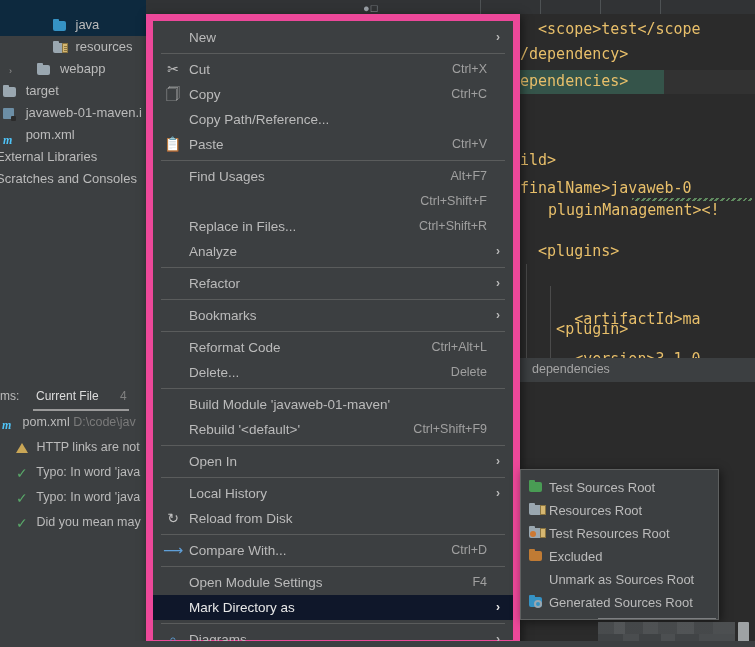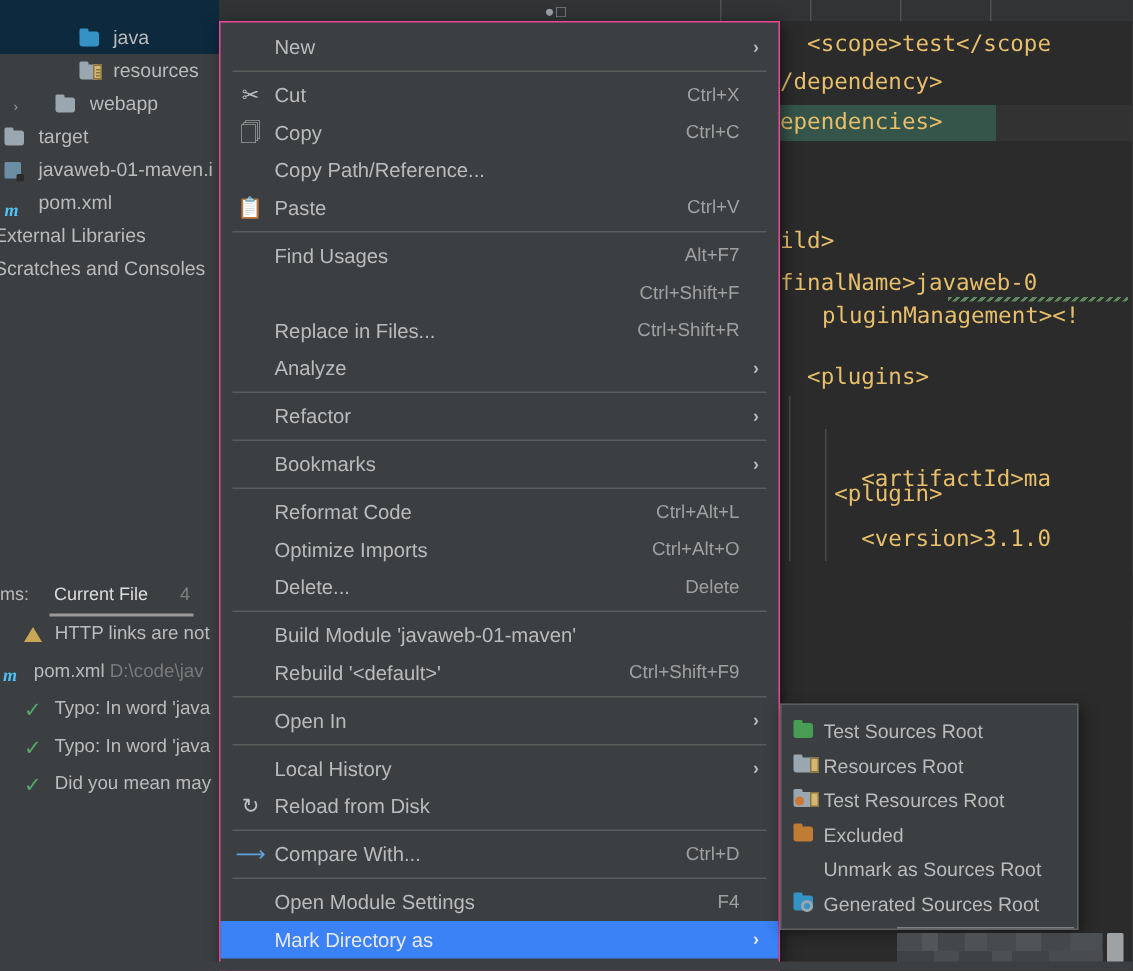--- a/index.html
+++ b/index.html
@@ -65,29 +65,29 @@
   .hl-box{position:absolute;background:#323232;}
   .guide{position:absolute;width:1px;background:#4b4b4b;}
   .squig{position:absolute;height:3px;background:repeating-linear-gradient(135deg,#5f8a5f 0 2px,transparent 2px 4px);}
   .breadcrumb{position:absolute;left:520px;top:358px;width:235px;height:24px;background:#3c3f41;}
   .breadcrumb span{position:absolute;left:12px;top:4px;font-size:12.5px;color:#a5a5a5;font-family:"Liberation Sans",sans-serif;}
   .editor-gutter-strip{position:absolute;left:520px;top:382px;width:235px;height:32px;background:#2b2b2b;}
 
   
   .ctxmenu{
     position:absolute;left:146px;top:14px;width:374px;height:633px;
-    background:#3c3f41;border:1px solid #ec4899;box-sizing:border-box;
+    background:#3c3f41;border:7px solid #ec4899;box-sizing:border-box;
     box-shadow:2px 2px 9px rgba(0,0,0,.5);
   }
   .mi{position:relative;height:25px;line-height:25px;white-space:nowrap;cursor:default;}
   .mi .micon{position:absolute;left:10px;top:0;width:20px;height:25px;}
   .mi .mlabel{position:absolute;left:36px;top:0;color:#bbbbbb;font-size:13.5px;}
   .mi .mkey{position:absolute;right:26px;top:0;color:#a0a0a0;font-size:12.5px;}
   .mi .marrow{position:absolute;right:13px;top:0;color:#b9b9b9;font-size:12px;font-weight:bold;}
-  .mi.sel{background:#3b82f6;}
+  .mi.sel{background:#0f172a;}
   .mi.sel .mlabel,.mi.sel .mkey,.mi.sel .marrow{color:#e8e8e8;}
   .msep{height:1px;background:#5a5c5c;margin:3px 8px 3px 8px;}
 
   
   .g{position:absolute;left:0;top:0;width:20px;height:25px;line-height:25px;text-align:center;color:#c0c0c0;font-size:14px;}
   .g.blue{color:#5f9fd8;}
 
   
   .submenu{
     position:absolute;left:520px;top:469px;width:199px;height:151px;
@@ -186,29 +186,29 @@
   </div>
 
   <div class="problems">
     <div class="prob-head">
       <span class="lab">ms:</span>
       <span class="tab">Current File</span>
       <span class="cnt">4</span>
       <span class="underline"></span>
     </div>
 
-    <div class="prob-row" style="padding-left:16px">
-      <span class="pico"><span class="warn-tri"></span></span>
-      <span>HTTP links are not</span>
-    </div>
-
     <div class="prob-row">
       <span class="pico"><span class="mxml" style="position:relative;left:0;top:1px;">m</span></span>
       <span>pom.xml</span>
       <span class="path">D:\code\jav</span>
+    </div>
+
+    <div class="prob-row" style="padding-left:16px">
+      <span class="pico"><span class="warn-tri"></span></span>
+      <span>HTTP links are not</span>
     </div>
     <div class="prob-row" style="padding-left:16px">
       <span class="pico"><span class="check">✓</span></span>
       <span>Typo: In word 'java</span>
     </div>
     <div class="prob-row" style="padding-left:16px">
       <span class="pico"><span class="check">✓</span></span>
       <span>Typo: In word 'java</span>
     </div>
     <div class="prob-row" style="padding-left:16px">
@@ -232,20 +232,23 @@
     <div class="cl tagc" style="top:165px;">finalName&gt;javaweb-0</div>
     <div class="cl tagc" style="top:187px;margin-left:28px;">pluginManagement&gt;&lt;!</div>
     <div class="cl tagc" style="top:228px;">  &lt;plugins&gt;</div>
     <div class="cl tagc" style="top:262px;margin-top:44px;">    &lt;plugin&gt;</div>
     <div class="cl tagc" style="top:296px;">      &lt;artifactId&gt;ma</div>
     <div class="cl tagc" style="top:336px;">      &lt;version&gt;3.1.0</div>
 
     <div class="squig" style="left:112px;top:184px;width:120px;"></div>
   </div>
 
+  <div class="breadcrumb">
+    <span>dependencies</span>
+  </div>
   <div class="editor-gutter-strip"></div>
 
   <div class="ctxmenu">
 
     <div class="mi" style="margin-top:4px">
       <span class="mlabel">New</span>
       <span class="marrow">›</span>
     </div>
     <div class="msep"></div>
 
@@ -300,24 +303,20 @@
 
     <div class="mi">
       <span class="mlabel">Bookmarks</span>
       <span class="marrow">›</span>
     </div>
     <div class="msep"></div>
 
     <div class="mi">
       <span class="mlabel">Reformat Code</span>
       <span class="mkey">Ctrl+Alt+L</span>
-    </div>
-    <div class="mi">
-      <span class="mlabel">Optimize Imports</span>
-      <span class="mkey">Ctrl+Alt+O</span>
     </div>
     <div class="mi">
       <span class="mlabel">Delete...</span>
       <span class="mkey">Delete</span>
     </div>
     <div class="msep"></div>
 
     <div class="mi">
       <span class="mlabel">Build Module 'javaweb-01-maven'</span>
     </div>

